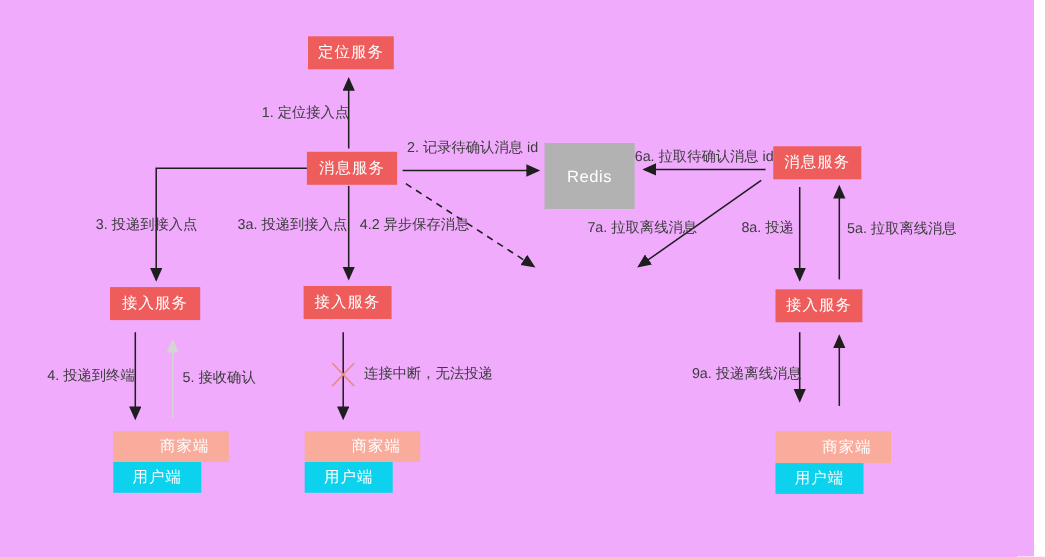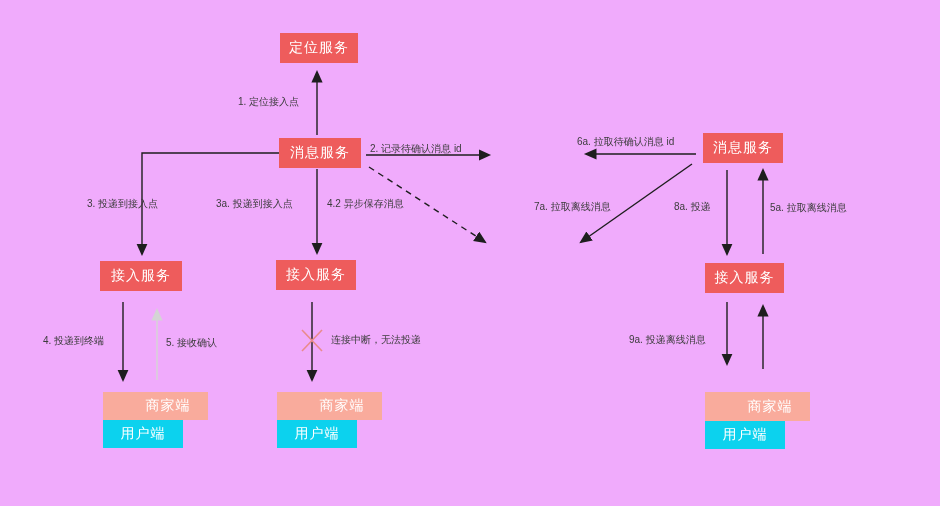--- a/index.html
+++ b/index.html
@@ -10,21 +10,21 @@
   .layer { position:absolute; left:0; top:0; width:950px; height:506px; }
   .node {
     position:absolute; display:flex; align-items:center; justify-content:center;
     color:#ffffff; font-size:14px; letter-spacing:1px;
   }
   .red    { background:#ee5c5c; }
   .gray   { background:#b2b2b2; font-size:15px; letter-spacing:0.5px; }
   .salmon { background:#f9ab9c;padding-left:25px; }
   .cyan   { background:#0cd2ee; }
   .lbl {
-    position:absolute; font-size:10px; color:#3c3c3c; white-space:nowrap;
+    position:absolute; font-size:13px; color:#3c3c3c; white-space:nowrap;
     line-height:14px;
   }
 </style>
 </head>
 <body>
 
 <div class="canvas">
 
   <svg class="layer" width="950" height="506" viewBox="0 0 950 506">
     <defs>
@@ -52,34 +52,35 @@
     </g>
     <line x1="157" y1="380" x2="157" y2="310" stroke="#d4d4d4" stroke-width="1.4" marker-end="url(#ag)"></line>
     <g stroke="#e98b8b" stroke-width="1.6">
       <line x1="302" y1="330" x2="322" y2="351"></line>
       <line x1="322" y1="330" x2="302" y2="351"></line>
     </g>
   </svg>
 
   <div class="node red" style="left:280px;top:33px;width:78px;height:30px;">定位服务</div>
   <div class="node red" style="left:279px;top:138px;width:82px;height:30px;">消息服务</div>
+  <div class="node gray" style="left:495px;top:130px;width:82px;height:60px;">Redis</div>
   <div class="node red" style="left:703px;top:133px;width:80px;height:30px;">消息服务</div>
   <div class="node red" style="left:100px;top:261px;width:82px;height:30px;">接入服务</div>
   <div class="node red" style="left:276px;top:260px;width:80px;height:30px;">接入服务</div>
   <div class="node red" style="left:705px;top:263px;width:79px;height:30px;">接入服务</div>
 
   <div class="node salmon" style="left:103px;top:392px;width:80px;height:28px;">商家端</div>
   <div class="node cyan" style="left:103px;top:420px;width:80px;height:28px;">用户端</div>
   <div class="node salmon" style="left:277px;top:392px;width:80px;height:28px;">商家端</div>
   <div class="node cyan" style="left:277px;top:420px;width:80px;height:28px;">用户端</div>
   <div class="node salmon" style="left:705px;top:392px;width:80px;height:29px;">商家端</div>
   <div class="node cyan" style="left:705px;top:421px;width:80px;height:28px;">用户端</div>
 
   <span class="lbl" style="left:238px;top:95px;">1. 定位接入点</span>
-  <span class="lbl" style="left:370px;top:142px;">2. 记录待确认消息 id</span>
+  <span class="lbl" style="left:370px;top:127px;">2. 记录待确认消息 id</span>
   <span class="lbl" style="left:47px;top:197px;margin-left:40px;">3. 投递到接入点</span>
   <span class="lbl" style="left:216px;top:197px;">3a. 投递到接入点</span>
   <span class="lbl" style="left:327px;top:197px;">4.2 异步保存消息</span>
   <span class="lbl" style="left:577px;top:135px;">6a. 拉取待确认消息 id</span>
   <span class="lbl" style="left:534px;top:200px;">7a. 拉取离线消息</span>
   <span class="lbl" style="left:674px;top:200px;">8a. 投递</span>
   <span class="lbl" style="left:770px;top:201px;">5a. 拉取离线消息</span>
   <span class="lbl" style="left:43px;top:334px;">4. 投递到终端</span>
   <span class="lbl" style="left:166px;top:336px;">5. 接收确认</span>
   <span class="lbl" style="left:331px;top:333px;">连接中断，无法投递</span>

